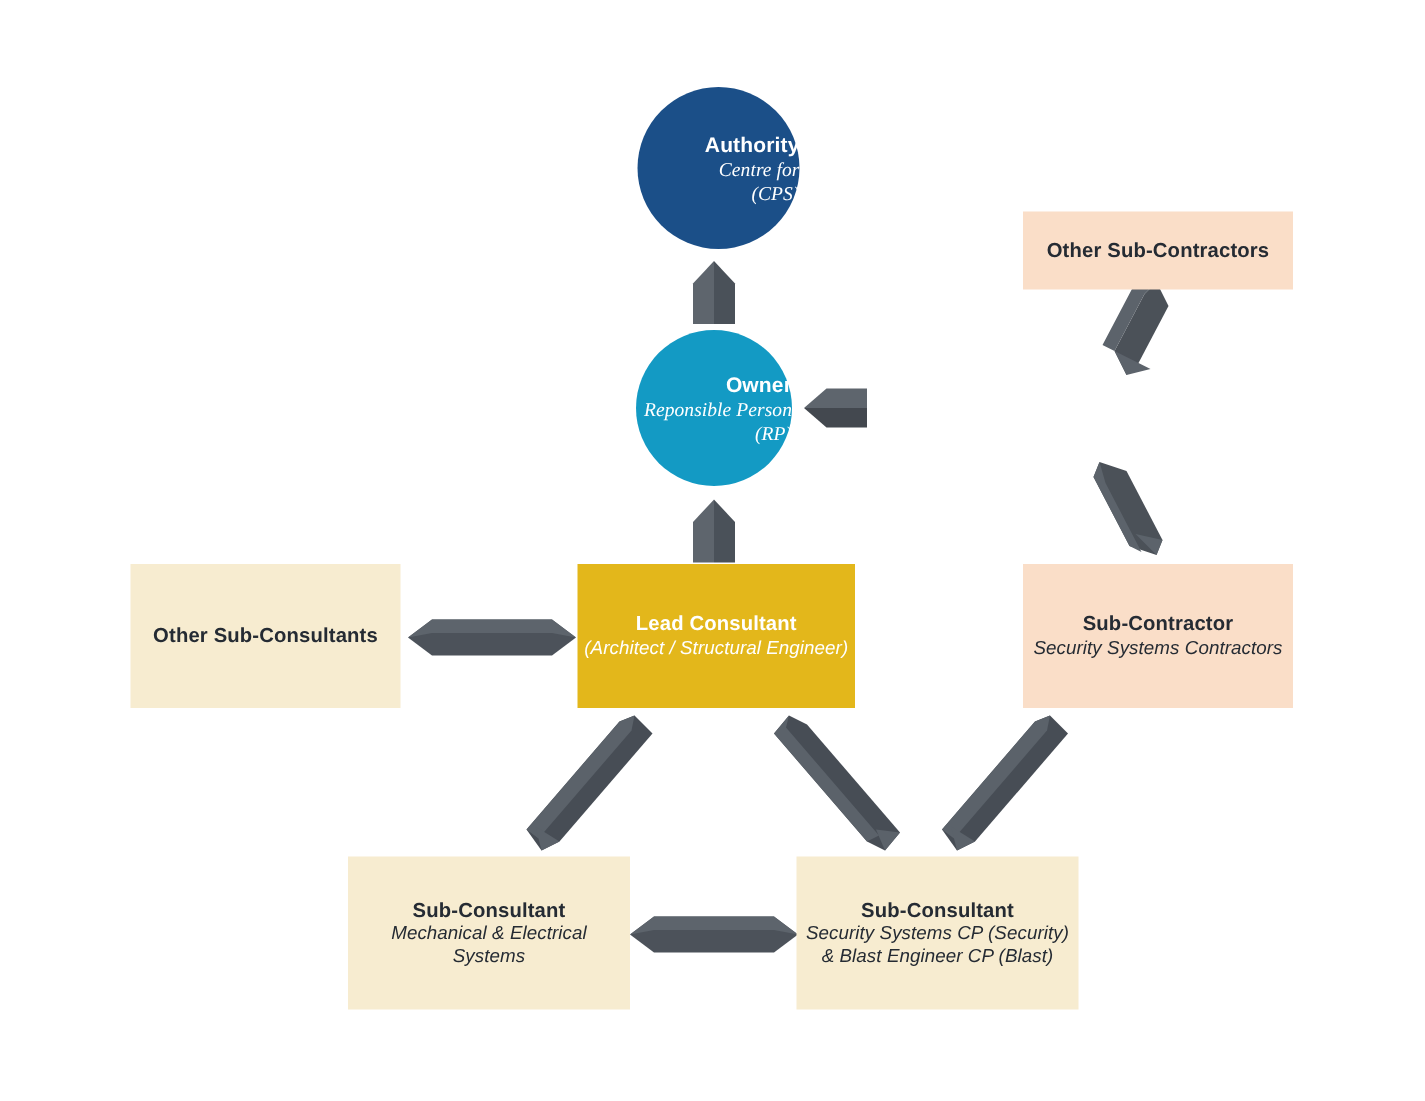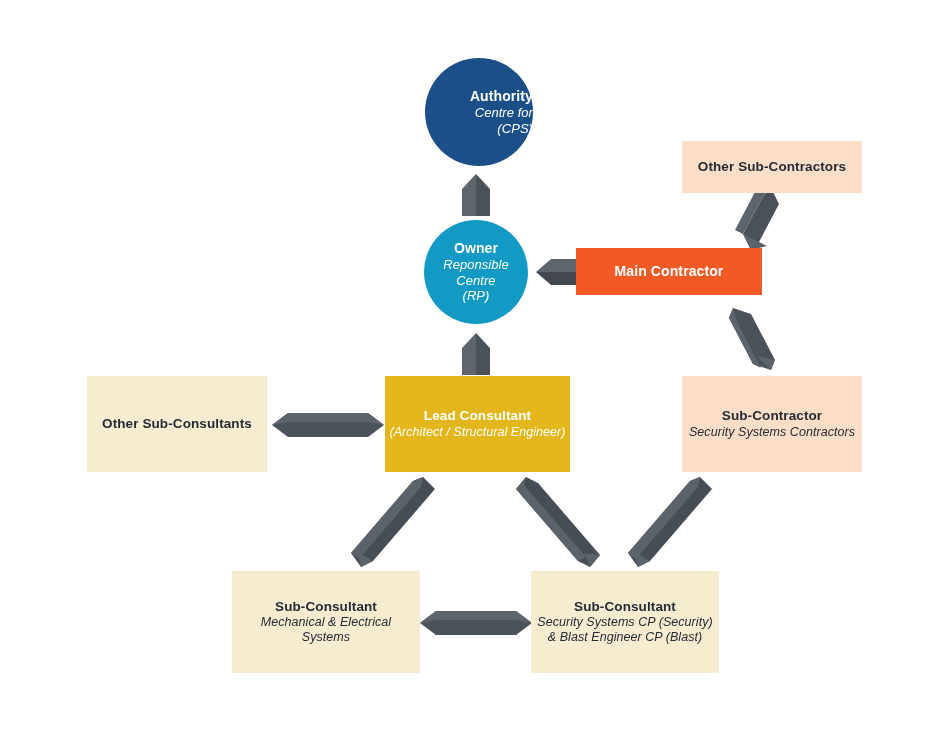--- a/index.html
+++ b/index.html
@@ -36,34 +36,35 @@
   .node .sub {
     font-style: italic;
     font-size: 12.5px;
     letter-spacing: 0.05px;
   }
   
   .circle {
     border-radius: 50%;
   }
   .circle .ttl { font-size: 14px; }
-  .circle .sub { font-size: 13px; line-height: 1.2; }
+  .circle .sub { font-size: 13px; line-height: 1.2; font-family: Liberation Serif, serif; }
 
   #node-authority {
     left: 425px; top: 58px;
     width: 108px; height: 108px;
     background: #1b4f88;
     color: #ffffff;
     align-items: flex-end;
   }
   #node-owner {
     left: 424px; top: 220px;
     width: 104px; height: 104px;
     background: #139ac4;
     color: #ffffff;
+    align-items: flex-end;
   }
   #node-main-contractor {
     left: 576px; top: 248px;
     width: 186px; height: 47px;
     background: #f15a24;
     color: #ffffff;
   }
   #node-main-contractor .ttl { font-size: 14px; }
 
   #node-other-sub-contractors {
@@ -196,27 +197,24 @@
   </div>
 
   <div class="node circle" id="node-authority">
     <div class="ttl">Authority</div>
     <div class="sub">Centre for</div>
     <div class="sub">(CPS)</div>
   </div>
 
   <div class="node circle" id="node-owner">
     <div class="ttl">Owner</div>
-    <div class="sub">Reponsible Centre</div>
+    <div class="sub">Reponsible Person</div>
     <div class="sub">(RP)</div>
   </div>
 
-  <div class="node" id="node-main-contractor">
-    <div class="ttl">Main Contractor</div>
-  </div>
 
   <div class="node" id="node-other-sub-contractors">
     <div class="ttl">Other Sub-Contractors</div>
   </div>
 
   <div class="node" id="node-sub-contractor">
     <div class="ttl">Sub-Contractor</div>
     <div class="sub">Security Systems Contractors</div>
   </div>
 

